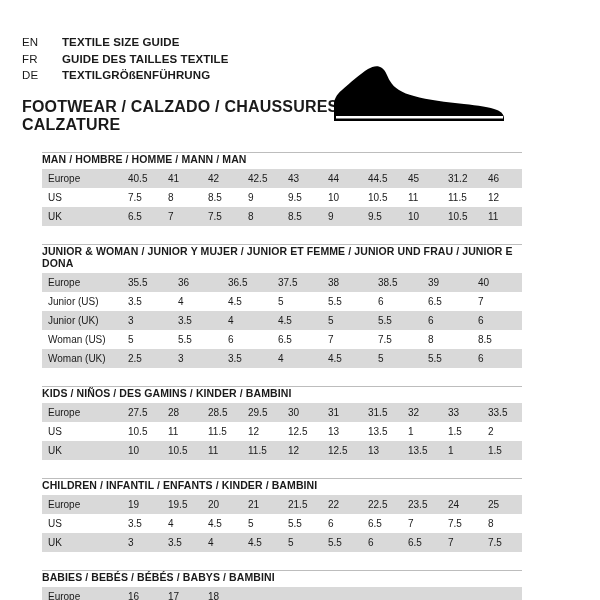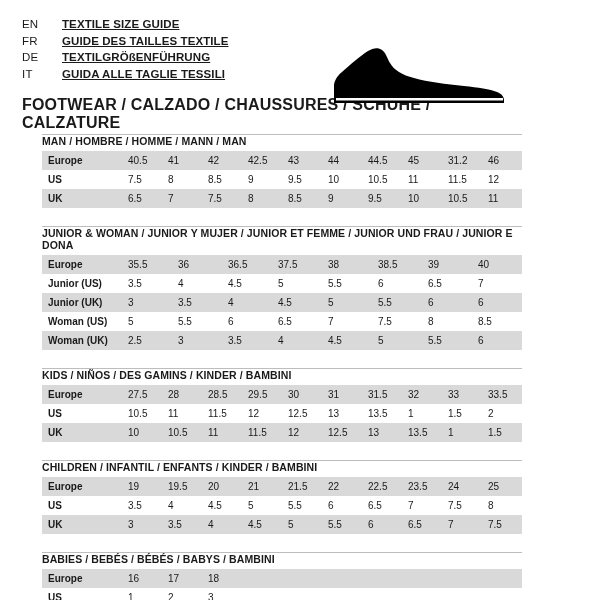--- a/index.html
+++ b/index.html
@@ -12,21 +12,21 @@
     background: #ffffff;
     font-family: "Liberation Sans", sans-serif;
     color: #1a1a1a;
     overflow: hidden;
   }
   .page {
     position: relative;
     width: 544px;
     height: 600px;
     box-sizing: border-box;
-    padding: 16px 22px 0 22px;
+    padding: 34px 22px 0 22px;
   }
 
   
   .header {
     position: relative;
     height: 100px;
   }
   .lang-table {
     border-collapse: collapse;
   }
@@ -38,21 +38,20 @@
     white-space: nowrap;
   }
   .lang-code {
     width: 40px;
     font-weight: normal;
     letter-spacing: 0.2px;
   }
   .lang-title {
     font-weight: bold;
     letter-spacing: 0.1px;
-    text-decoration: underline;
   }
 
   .shoe-art {
     position: absolute;
     top: 26px;
     right: 14px;
     width: 180px;
     height: 66px;
   }
 
@@ -87,21 +86,20 @@
     white-space: nowrap;
   }
   table.size tr.shaded td {
     background: #d9d9d9;
   }
   table.size tr.plain td {
     background: #ffffff;
   }
   table.size td.label {
     width: 74px;
-    font-weight: bold;
   }
   .thin-line {
     border-bottom: 1px solid #bdbdbd;
     height: 0;
   }
 
   
   table.babies {
     width: 100%;
     table-layout: fixed;
@@ -120,24 +118,20 @@
           <td class="lang-title">TEXTILE SIZE GUIDE</td>
         </tr>
         <tr class="lang-row">
           <td class="lang-code">FR</td>
           <td class="lang-title">GUIDE DES TAILLES TEXTILE</td>
         </tr>
         <tr class="lang-row">
           <td class="lang-code">DE</td>
           <td class="lang-title">TEXTILGRÖßENFÜHRUNG</td>
         </tr>
-        <tr class="lang-row">
-          <td class="lang-code">IT</td>
-          <td class="lang-title">GUIDA ALLE TAGLIE TESSILI</td>
-        </tr>
       </tbody>
     </table>
 
     <svg class="shoe-art" viewBox="0 0 180 66">
       <path fill="#000000" d="M6,44 C6,40 8,35 14,30 C22,23 32,14 40,9 C45,6 50,5 54,8 C58,11 59,16 62,21 C66,28 74,33 86,36 C100,40 118,42 136,44 C150,45.5 162,47 169,50 C174,52 176,55 176,58 L176,61 L6,61 Z"></path>
       <path fill="#ffffff" d="M8,56 L175,56 L175,58.5 L8,58.5 Z"></path>
     </svg>
 
     <div class="section-title">FOOTWEAR / CALZADO / CHAUSSURES / SCHUHE / CALZATURE</div>
   </div>

